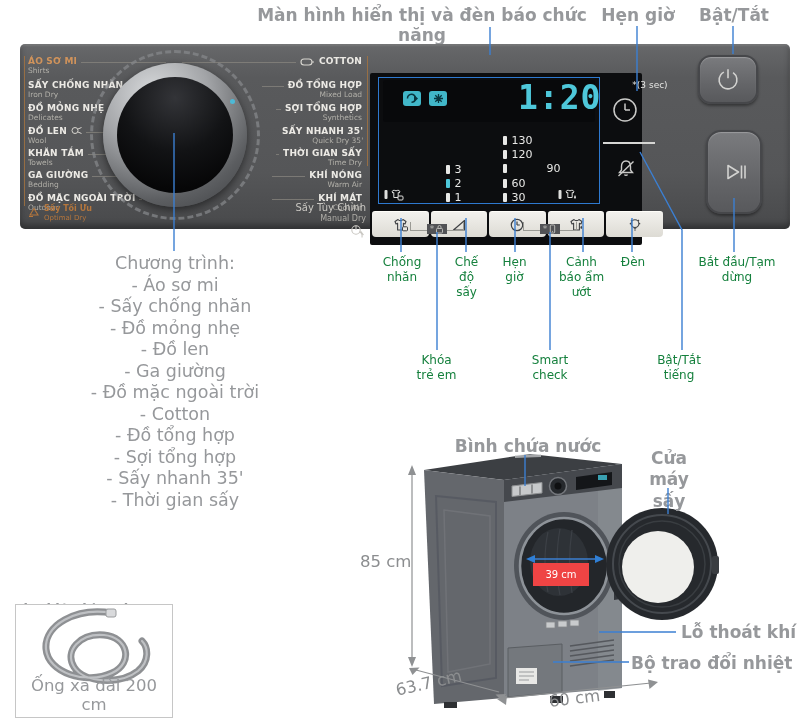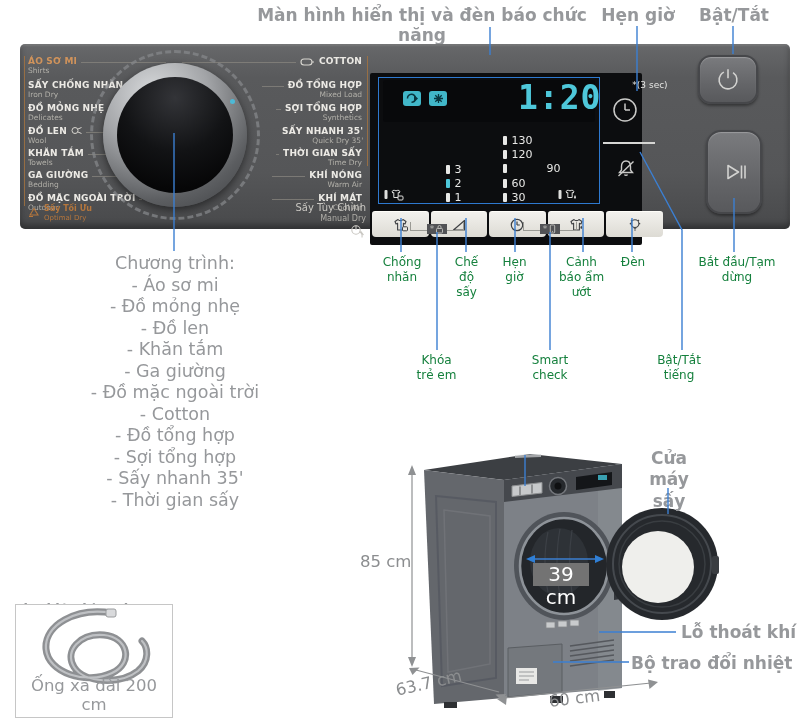--- a/index.html
+++ b/index.html
@@ -61,22 +61,22 @@
            display:flex;align-items:center;justify-content:center;}
   .threesec{position:absolute;left:597px;top:36px;width:66px;text-align:center;color:#e6e6e4;font-size:9px;}
   
   .proglist{position:absolute;left:60px;top:253px;width:230px;text-align:center;color:#96989b;
             font-size:17.5px;line-height:21.5px;}
   
   .accbox{position:absolute;left:15px;top:604px;width:158px;height:114px;border:1px solid #c6c6c6;background:#fff;}
   .acccap{position:absolute;left:0;bottom:3px;width:100%;text-align:center;color:#96989b;font-size:16.5px;}
   
   .dim{position:absolute;color:#8b8d8f;font-size:16.5px;white-space:nowrap;}
-  .badge{position:absolute;left:533px;top:563px;width:56px;height:23px;background:#737373;color:#fff;
-         font-size:20px;text-align:center;line-height:23px;}
+  .badge{position:absolute;left:533px;top:563px;width:56px;height:23px;background:#ef4444;color:#fff;
+         font-size:10px;text-align:center;line-height:23px;}
   svg{display:block;}
   .overlay{position:absolute;left:0;top:0;z-index:7;pointer-events:none;}
 </style>
 </head>
 <body>
 
 <div class="stage">
 
   <div class="txt toplabel" style="left:250px;top:5px;width:344px;">Màn hình hiển thị và đèn báo chức năng</div>
   <div class="txt toplabel" style="left:600px;top:5px;width:76px;">Hẹn giờ</div>
@@ -370,23 +370,23 @@
   <div class="ann" style="left:558px;top:255px;width:47px;">Cảnh báo ẩm ướt</div>
   <div class="ann" style="left:612px;top:255px;width:42px;">Đèn</div>
   <div class="ann" style="left:694px;top:255px;width:86px;">Bắt đầu/Tạm dừng</div>
   <div class="ann" style="left:415px;top:353px;width:43px;">Khóa trẻ em</div>
   <div class="ann" style="left:521px;top:353px;width:58px;">Smart check</div>
   <div class="ann" style="left:645px;top:353px;width:68px;">Bật/Tắt tiếng</div>
 
   <div class="proglist">
     <div>Chương trình:</div>
     <div>- Áo sơ mi</div>
+    <div>- Sấy chống nhăn</div>
     <div>- Đồ mỏng nhẹ</div>
     <div>- Đồ len</div>
-    <div>- Khăn tắm</div>
     <div>- Ga giường</div>
     <div>- Đồ mặc ngoài trời</div>
     <div>- Cotton</div>
     <div>- Đồ tổng hợp</div>
     <div>- Sợi tổng hợp</div>
     <div>- Sấy nhanh 35'</div>
     <div>- Thời gian sấy</div>
   </div>
 
   <div class="txt" style="left:14px;top:601px;font-size:13px;">Phụ kiện kèm theo:</div>
@@ -429,20 +429,21 @@
     <polygon points="44,252 57,252 57,258 44,258" fill="#2e3033"></polygon>
     <polygon points="150,246 163,246 163,253 150,253" fill="#2e3033"></polygon>
     <polygon points="204,241 215,241 215,248 204,248" fill="#2e3033"></polygon>
     <circle cx="262" cy="114" r="56" fill="#26292d"></circle>
     <circle cx="262" cy="114" r="49" fill="none" stroke="#45494e" stroke-width="2"></circle>
     <circle cx="262" cy="114" r="43" fill="none" stroke="#393d41" stroke-width="1.5"></circle>
     <circle cx="258" cy="117" r="36" fill="#efefec"></circle>
     <rect x="312" y="106" width="7" height="18" rx="2" fill="#3a3d41"></rect>
   </svg>
 
+  <div class="txt" style="left:453px;top:436px;width:150px;font-size:17px;text-align:center;">Bình chứa nước</div>
   <div class="txt" style="left:632px;top:448px;width:74px;font-size:17px;text-align:center;line-height:1.25;">Cửa máy sấy</div>
   <div class="dim" style="left:360px;top:552px;width:48px;text-align:right;">85 cm</div>
   <div class="dim" style="left:396px;top:681px;transform:rotate(-13deg);transform-origin:left center;">63.7 cm</div>
   <div class="dim" style="left:549px;top:692px;transform:rotate(-7deg);transform-origin:left center;">60 cm</div>
   <div class="badge">39 cm</div>
   <div class="txt" style="left:681px;top:622px;font-size:17px;">Lỗ thoát khí</div>
   <div class="txt" style="left:631px;top:653px;font-size:17px;">Bộ trao đổi nhiệt</div>
 
   <svg class="overlay" width="800" height="725" viewBox="0 0 800 725">
     <g stroke="#3b7fd2" stroke-width="1.4" fill="none">

